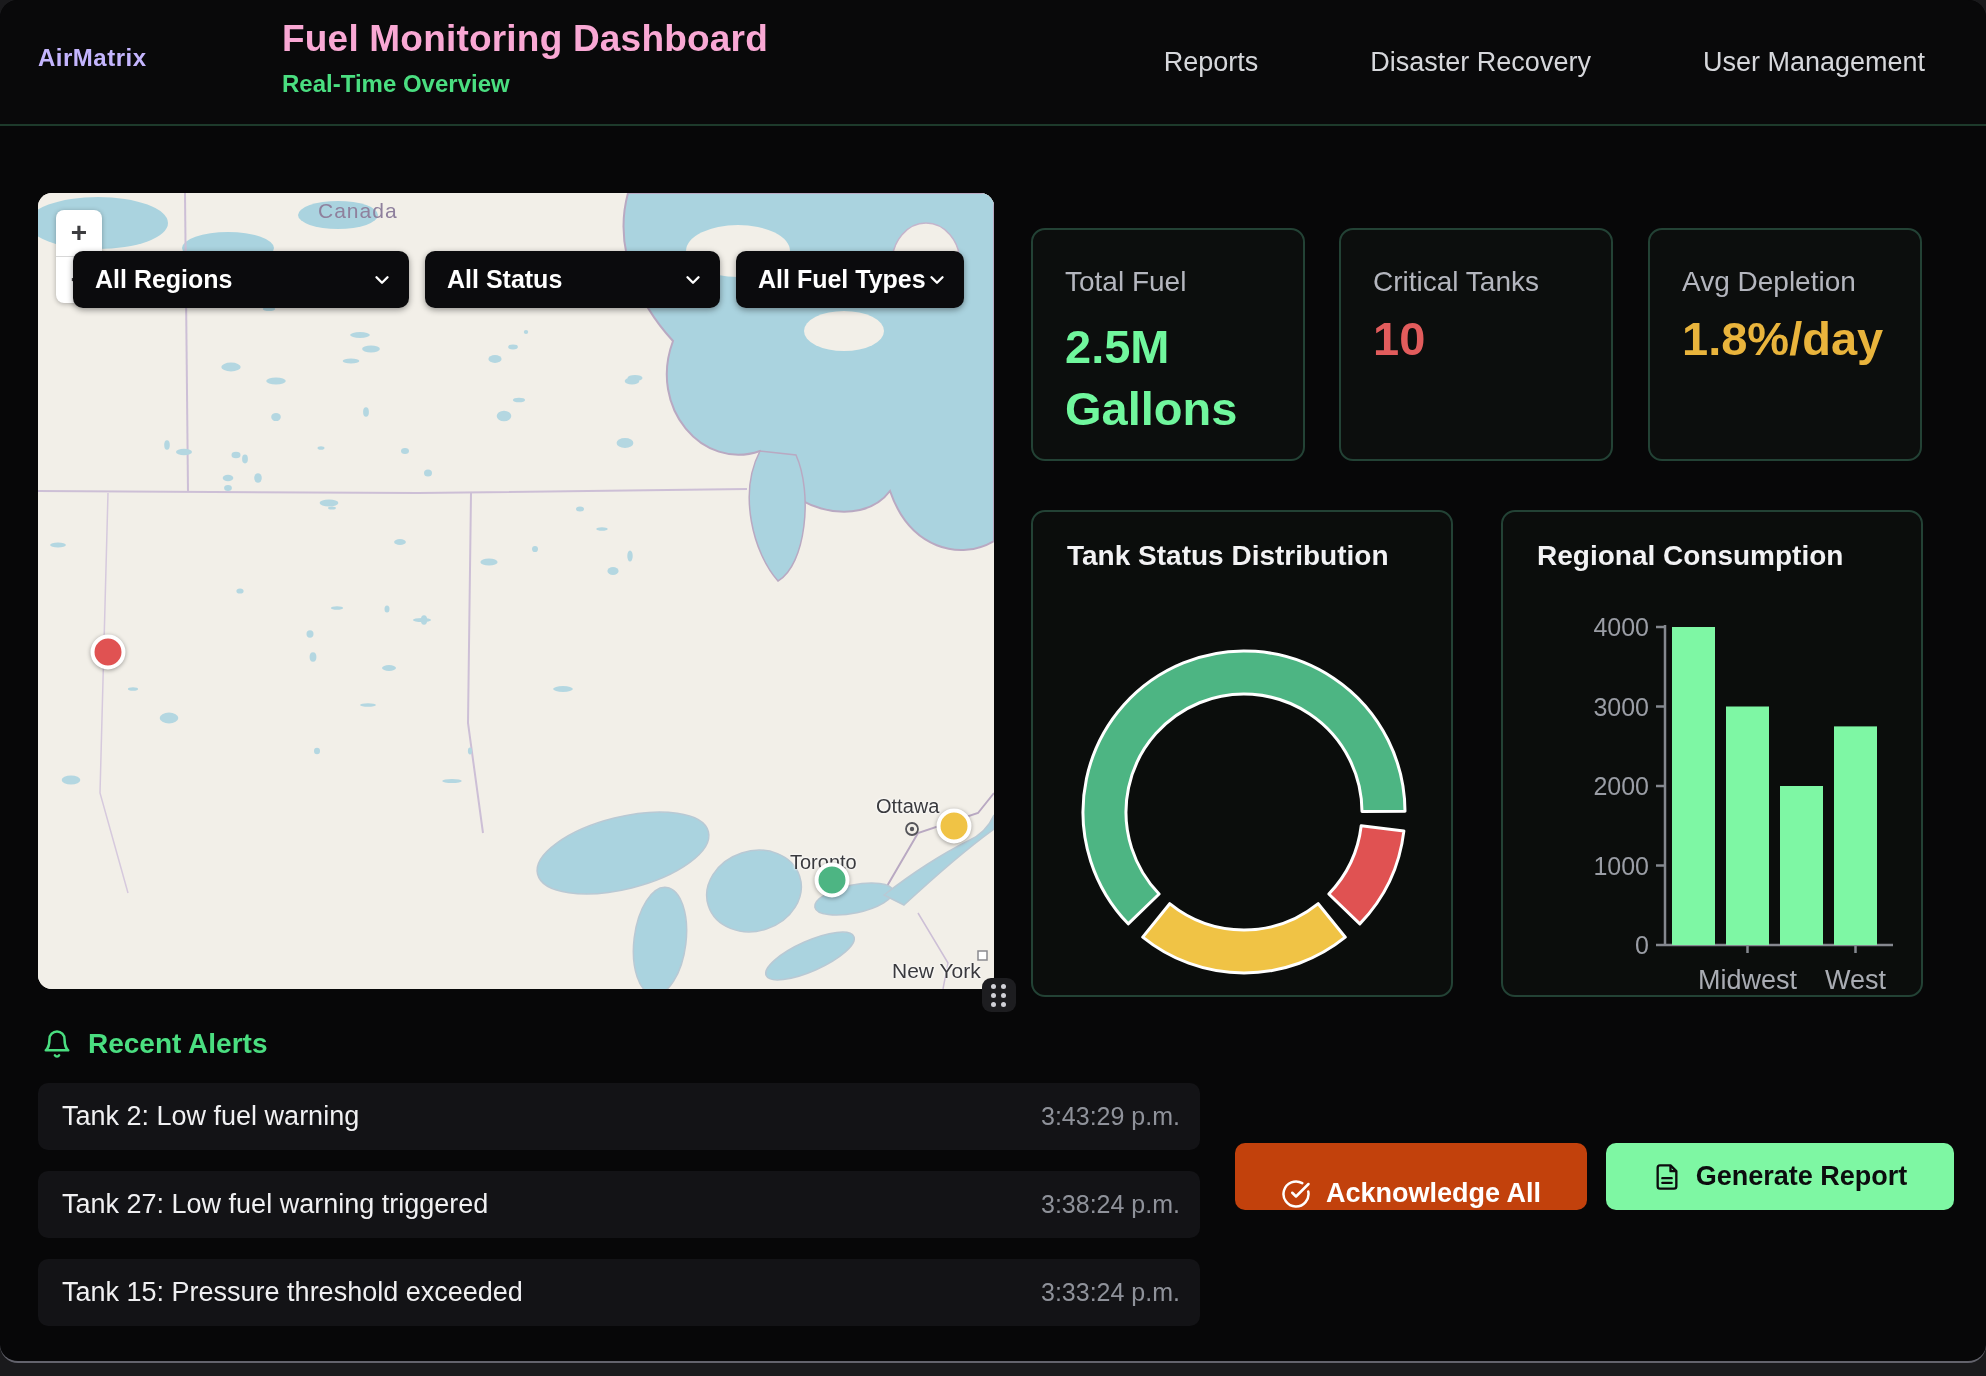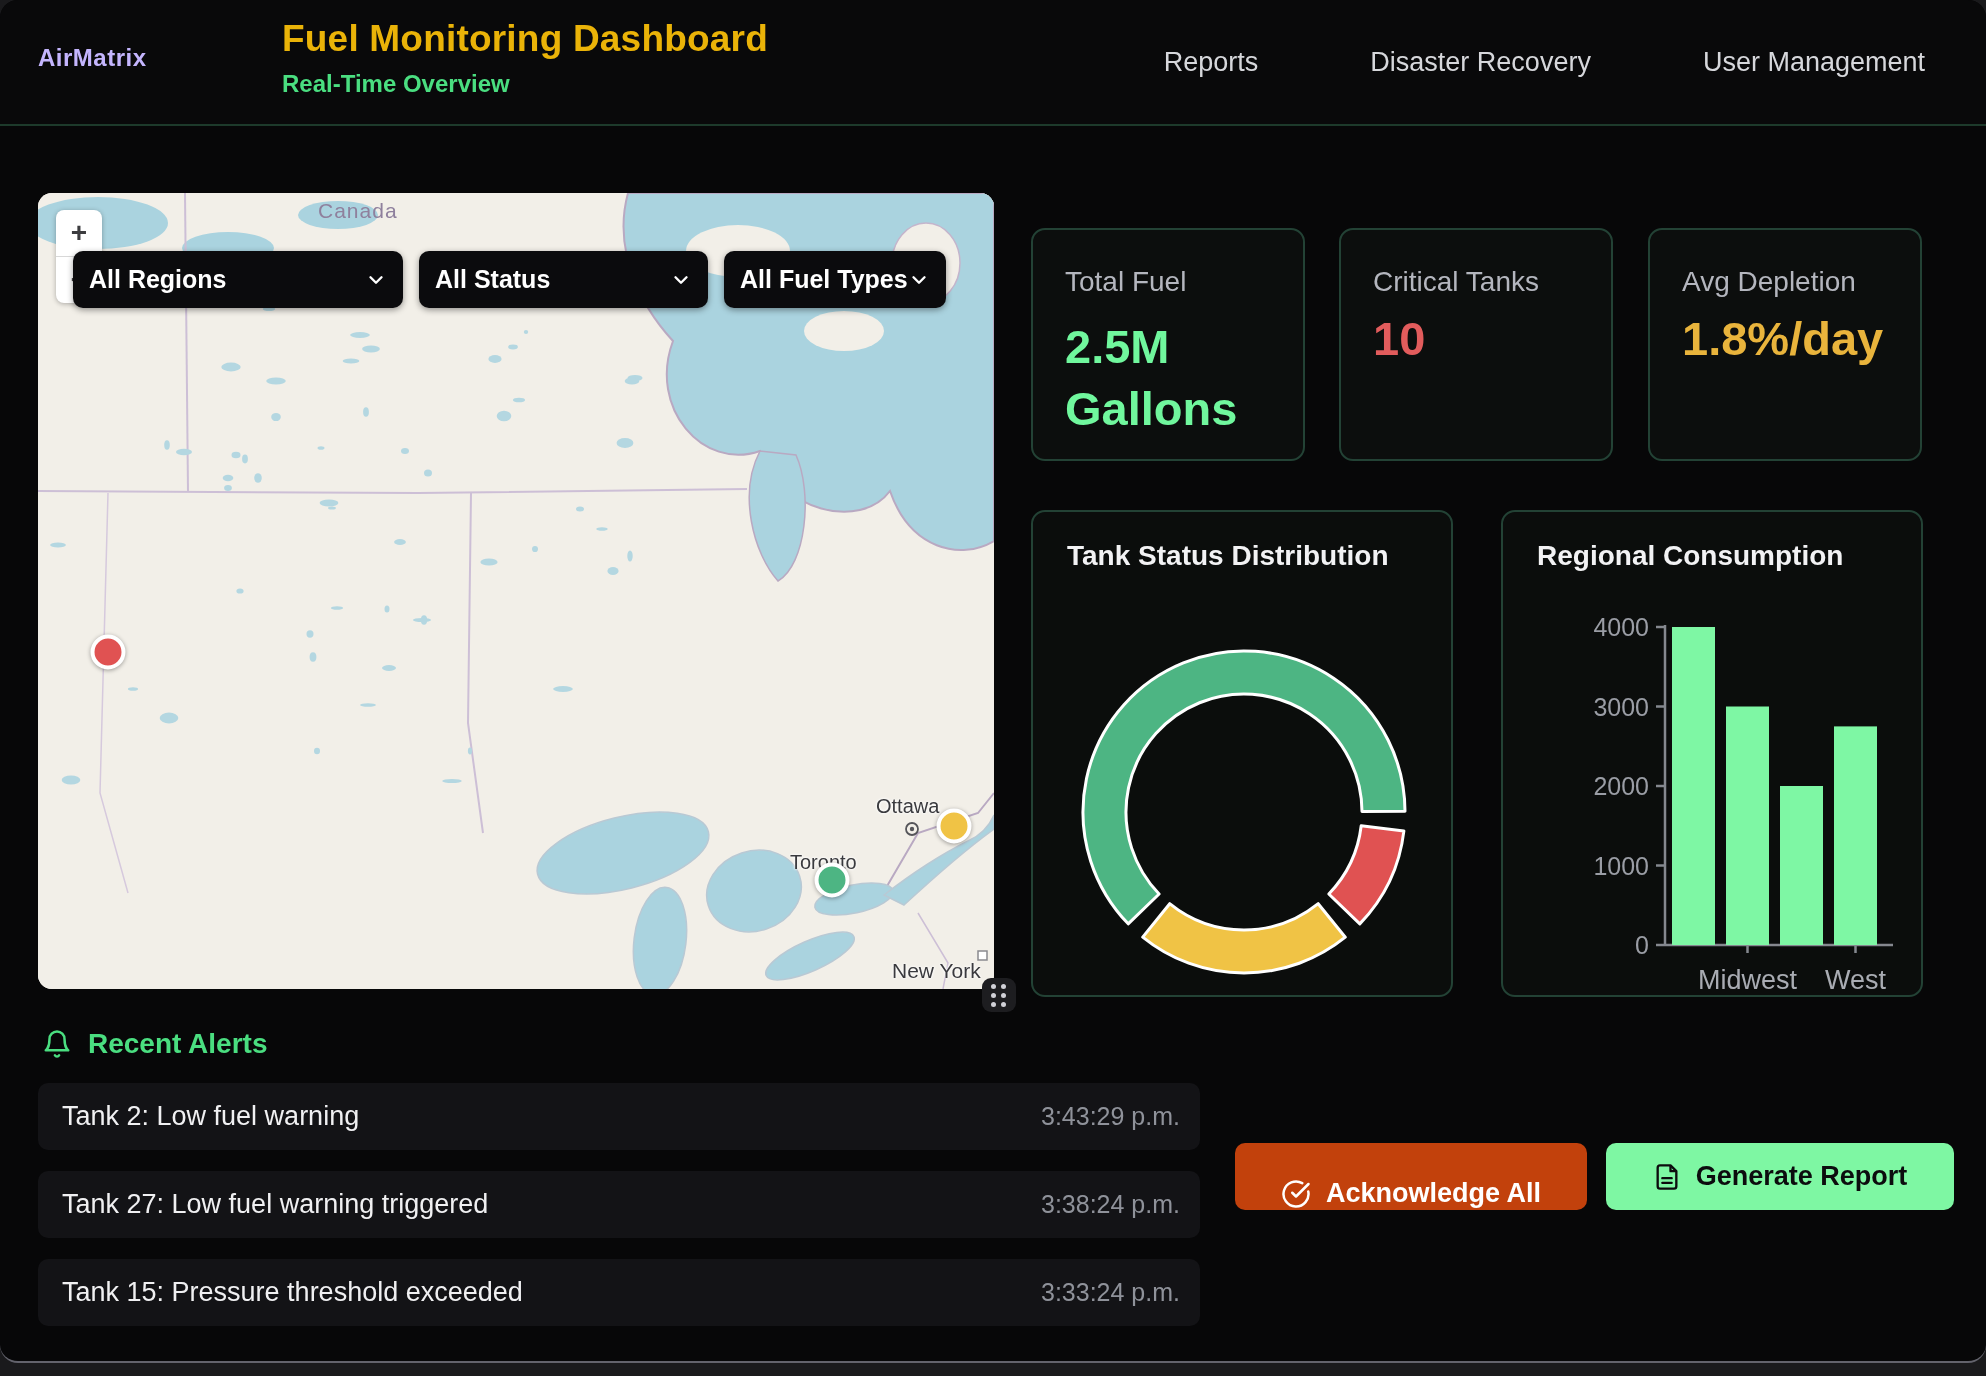--- a/index.html
+++ b/index.html
@@ -6,21 +6,21 @@
   body{width:1986px;height:1376px;position:relative;font-family:"Liberation Sans",sans-serif;
        -webkit-font-smoothing:antialiased;overflow:hidden;}
   .app{position:absolute;left:0;top:0;width:1986px;height:1361px;background:#070708;
        border-bottom:2px solid #63636c;border-radius:18px 18px 18px 18px;overflow:hidden;}
 
   
   .header{position:absolute;left:0;top:0;width:100%;height:124px;background:#09090a;
           border-bottom:2px solid #1d3a2b;}
   .logo{position:absolute;left:38px;top:44px;font-size:24px;font-weight:700;color:#c4b5fd;letter-spacing:.5px;}
   .title-block{position:absolute;left:282px;top:18px;}
-  .page-title{font-size:37px;font-weight:700;color:#eab308;letter-spacing:.2px;}
+  .page-title{font-size:37px;font-weight:700;color:#f9a8d4;letter-spacing:.2px;}
   .page-subtitle{margin-top:10px;font-size:24px;font-weight:600;color:#4ade80;}
   .nav{position:absolute;right:61px;top:0;height:124px;display:flex;align-items:center;gap:112px;}
   .nav-item{font-size:27px;color:#d6d7db;cursor:pointer;white-space:nowrap;}
 
   
   .map-wrap{position:absolute;left:38px;top:193px;width:956px;height:796px;border-radius:14px;
             overflow:hidden;background:#f2efe8;}
   .map-wrap svg.basemap{position:absolute;left:0;top:0;}
   .map-label-country{position:absolute;left:280px;top:6px;font-size:21px;color:#8f809d;letter-spacing:1px;}
   .city{position:absolute;font-size:20px;color:#3a3a3e;text-shadow:0 0 3px #fff,0 0 3px #fff;}
@@ -31,21 +31,21 @@
   .marker{position:absolute;width:27px;height:27px;border-radius:50%;border:4.5px solid #fff;
           transform:translate(-50%,-50%);box-shadow:0 1px 4px rgba(0,0,0,.35);cursor:pointer;}
   .zoom-ctl{position:absolute;left:18px;top:17px;width:46px;background:#fff;border-radius:8px;
             box-shadow:0 1px 5px rgba(0,0,0,.3);overflow:hidden;}
   .zoom-btn{width:46px;height:46px;display:flex;align-items:center;justify-content:center;
             font-size:28px;font-weight:700;color:#3c3c3f;cursor:pointer;}
   .zoom-btn + .zoom-btn{border-top:1px solid #d8d8d8;}
   .filters{position:absolute;left:35px;top:58px;display:flex;gap:16px;}
   .filter{height:57px;background:#0b0b0d;border-radius:10px;display:flex;align-items:center;
           justify-content:space-between;color:#fff;font-size:25px;font-weight:600;
-          padding:0 16px 0 16px;cursor:pointer;box-shadow:0 2px 6px rgba(0,0,0,.4);}
+          padding:0 16px 0 22px;cursor:pointer;box-shadow:0 2px 6px rgba(0,0,0,.4);}
   .filter:nth-child(1){width:298px;}
   .filter:nth-child(2){width:257px;}
   .filter:nth-child(3){width:190px;}
   .drag-handle{position:absolute;left:982px;top:978px;width:34px;height:34px;background:#1d1d20;
                border-radius:9px;display:grid;grid-template-columns:6px 6px;gap:4px;
                align-content:center;justify-content:center;cursor:grab;}
   .drag-handle i{width:5px;height:5px;border-radius:50%;background:#d2d2d8;}
 
   
   .stat-card{position:absolute;top:228px;width:274px;height:233px;background:#0c0e0d;

